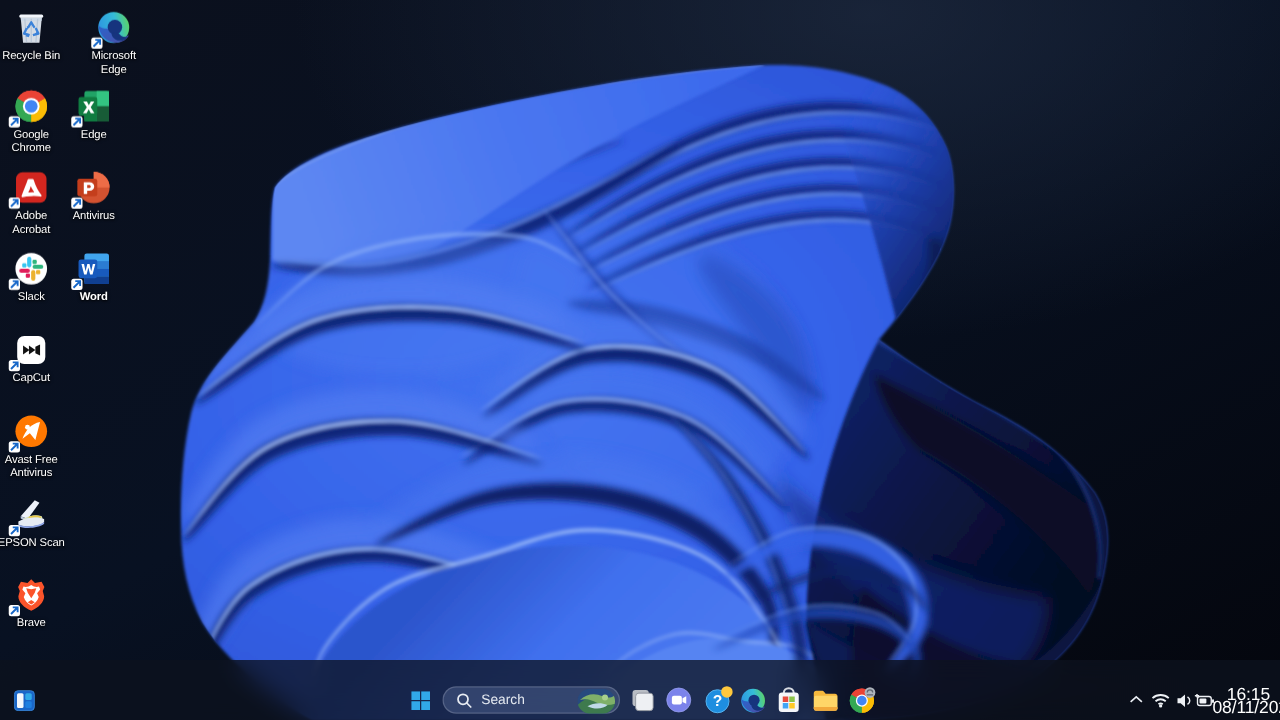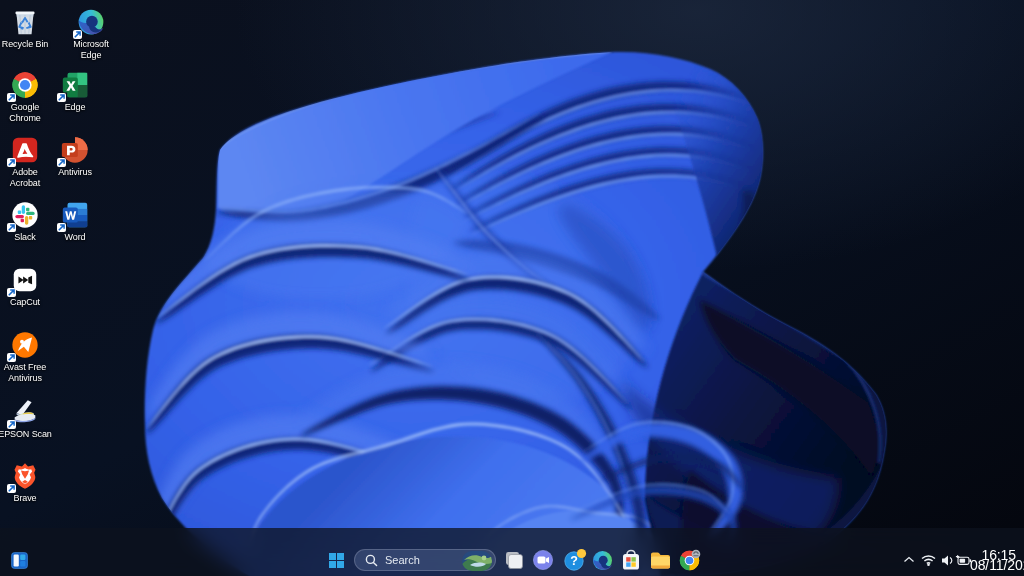--- a/index.html
+++ b/index.html
@@ -259,21 +259,21 @@
               <rect x="8.3" y="11.3" width="3.6" height="3.6" rx="1"></rect>
             </g>
  </svg><span class="sc">
             <svg width="9" height="9" viewBox="0 0 9 9" style="display:block">
               <path d="M1.8,7.2 L6.6,2.4 M3.2,1.9 L7.1,1.9 L7.1,5.8" stroke="#1667c9" stroke-width="1.5" fill="none"></path>
             </svg>
           </span></span>
  <div class="lbl">Slack</div>
 </div>
 
-<div class="dicon" style="left:39px;top:200px;">
+<div class="dicon" style="left:39px;top:200px;font-weight:bold;">
  <span class="ig"><svg width="30" height="30" viewBox="0 0 32 32">
   <rect x="8" y="3" width="21" height="26" rx="2" fill="#41a5ee"></rect>
   <rect x="8" y="9.5" width="21" height="6.5" fill="#2b7cd3"></rect>
   <rect x="8" y="16" width="21" height="6.5" fill="#185abd"></rect>
   <rect x="8" y="22.5" width="21" height="6.5" fill="#103f91"></rect>
   <rect x="3" y="8" width="16" height="16" rx="2" fill="#185abd"></rect>
   <path d="M5.5,12 L7.7,12 L9,18.2 L10.5,12 L12.4,12 L13.8,18.2 L15.2,12 L17.3,12 L15,21 L12.9,21 L11.4,15 L9.9,21 L7.8,21 Z" fill="#fff"></path>
  </svg><span class="sc">
             <svg width="9" height="9" viewBox="0 0 9 9" style="display:block">
               <path d="M1.8,7.2 L6.6,2.4 M3.2,1.9 L7.1,1.9 L7.1,5.8" stroke="#1667c9" stroke-width="1.5" fill="none"></path>

